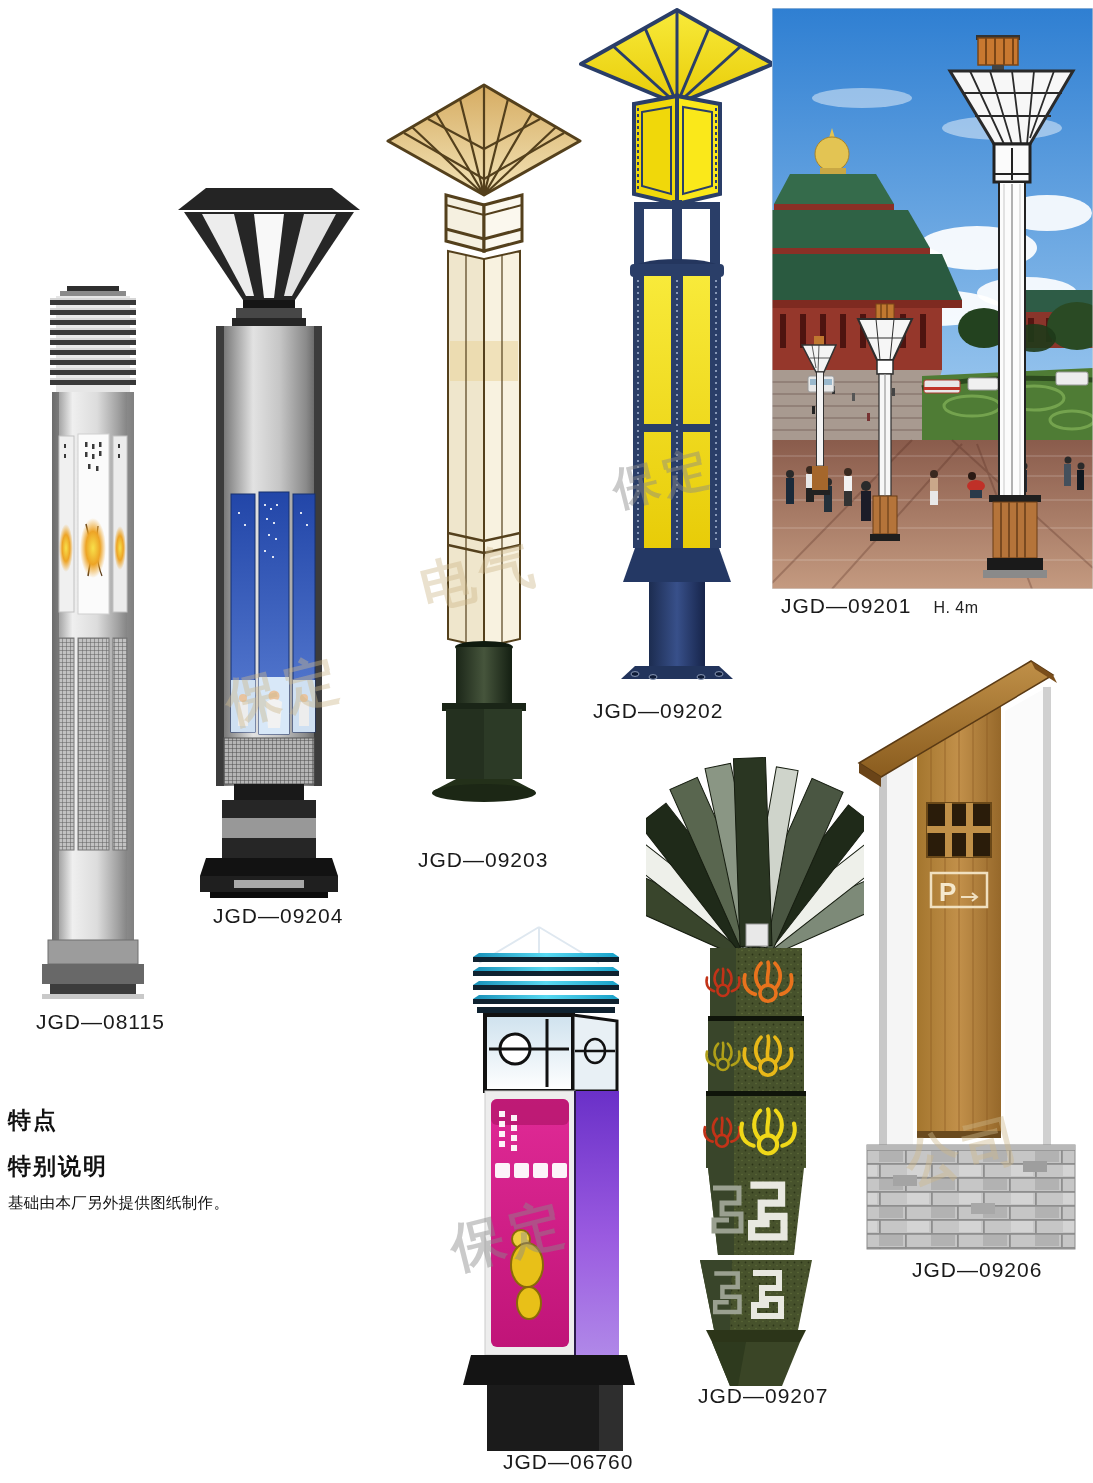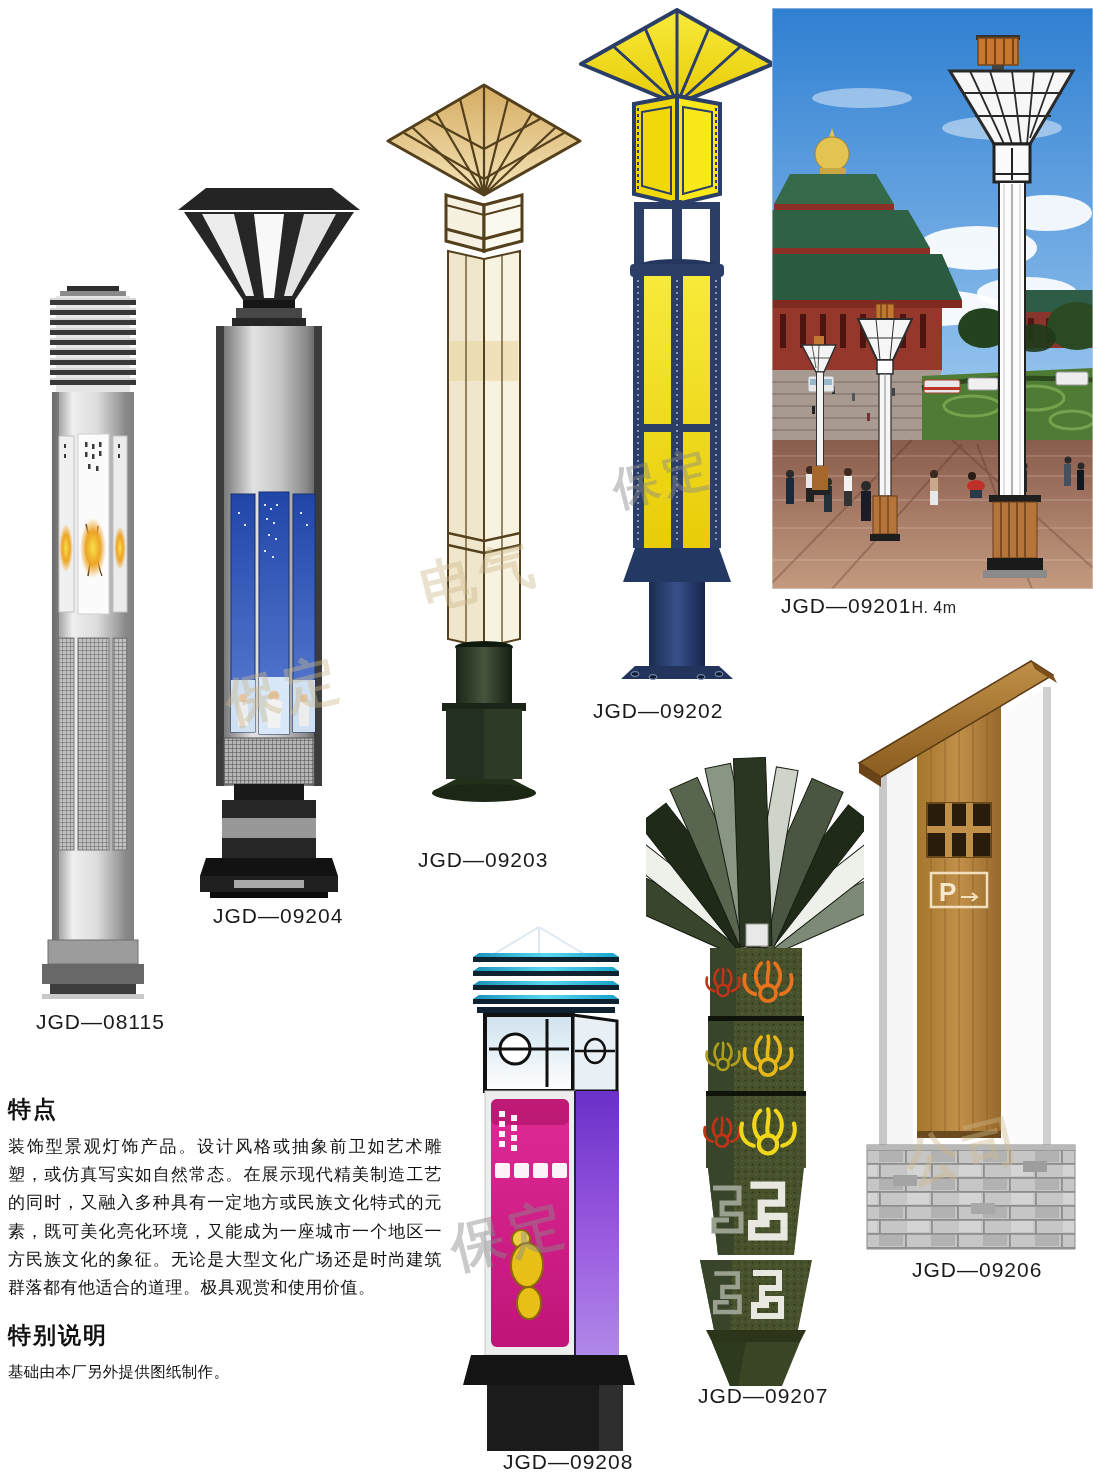--- a/index.html
+++ b/index.html
@@ -1,23 +1,23 @@
 <!DOCTYPE html>
 <html><head>
 <meta charset="utf-8">
 <style>
   *{margin:0;padding:0;box-sizing:border-box}
   html,body{background:#fff}
   body{font-family:"Liberation Sans","DejaVu Sans",sans-serif;color:#111}
   .page{position:relative;width:1093px;height:1483px;background:#fff;overflow:hidden}
   .art{position:absolute}
   .cap{position:absolute;font-size:21px;font-weight:500;color:#1a1a1a;letter-spacing:1px;white-space:nowrap}
-  .cap-note{font-size:16px;color:#222;letter-spacing:.5px}
+  .cap-note{font-size:16px;color:#222;margin-left:22px;letter-spacing:.5px}
   .textblock{position:absolute;left:8px;top:1090px;width:434px;color:#111}
-  .tb-h{font-size:23px;font-weight:bold;letter-spacing:2px;margin:4px 0 8px 0}
+  .tb-h{font-size:23px;font-weight:bold;letter-spacing:2px;margin:15px 0 8px 0}
   .tb-p{font-size:17px;line-height:1.66;text-align:justify;letter-spacing:.5px;margin-bottom:18px}
   .tb-line{font-size:15.5px;line-height:1.62;letter-spacing:.3px}
   .wm{position:absolute;font-weight:bold;pointer-events:none;white-space:nowrap;transform:rotate(-14deg)}
   .wm.tan{color:rgba(206,184,138,.42)}
   .wm.gray{color:rgba(138,138,138,.45)}
   svg{display:block}
 </style>
 </head>
 <body>
 
@@ -704,25 +704,24 @@
         <polygon points="148,168 192,168 192,432 148,432" fill="url(#g8pp)"></polygon>
         <path d="M148,168 V432" stroke="#2a1a4a" stroke-width="2"></path>
       </g>
       <g>
         <polygon points="44,432 200,432 208,462 36,462" fill="#141414"></polygon>
         <rect x="60" y="462" width="136" height="66" fill="#1b1b1b"></rect>
         <rect x="172" y="462" width="24" height="66" fill="#2e2e2e"></rect>
       </g>
     </svg>
   </div>
-  <div class="cap" style="left:503px;top:1450px">JGD—09208</div>
+  <div class="cap" style="left:503px;top:1450px">JGD—06760</div>
 
   <div class="textblock">
     <div class="tb-h">特点</div>
-    <div class="tb-p">装饰型景观灯饰产品。设计风格或抽象前卫如艺术雕塑，或仿真写实如自然常态。在展示现代精美制造工艺的同时，又融入多种具有一定地方或民族文化特式的元素，既可美化亮化环境，又能成为一座城市一个地区一方民族文化的象征。无论是大型文化广场还是时尚建筑群落都有他适合的道理。极具观赏和使用价值。</div>
     <div class="tb-h">特别说明</div>
     <div class="tb-line">基础由本厂另外提供图纸制作。</div>
 
   </div>
 
   <div class="wm tan" style="left:225px;top:655px;font-size:54px;letter-spacing:6px">保定</div>
   <div class="wm tan" style="left:420px;top:540px;font-size:54px;letter-spacing:6px">电气</div>
   <div class="wm gray" style="left:612px;top:448px;font-size:46px;letter-spacing:5px">保定</div>
   <div class="wm gray" style="left:450px;top:1200px;font-size:54px;letter-spacing:6px">保定</div>
   <div class="wm tan" style="left:905px;top:1115px;font-size:54px;letter-spacing:6px">公司</div>

